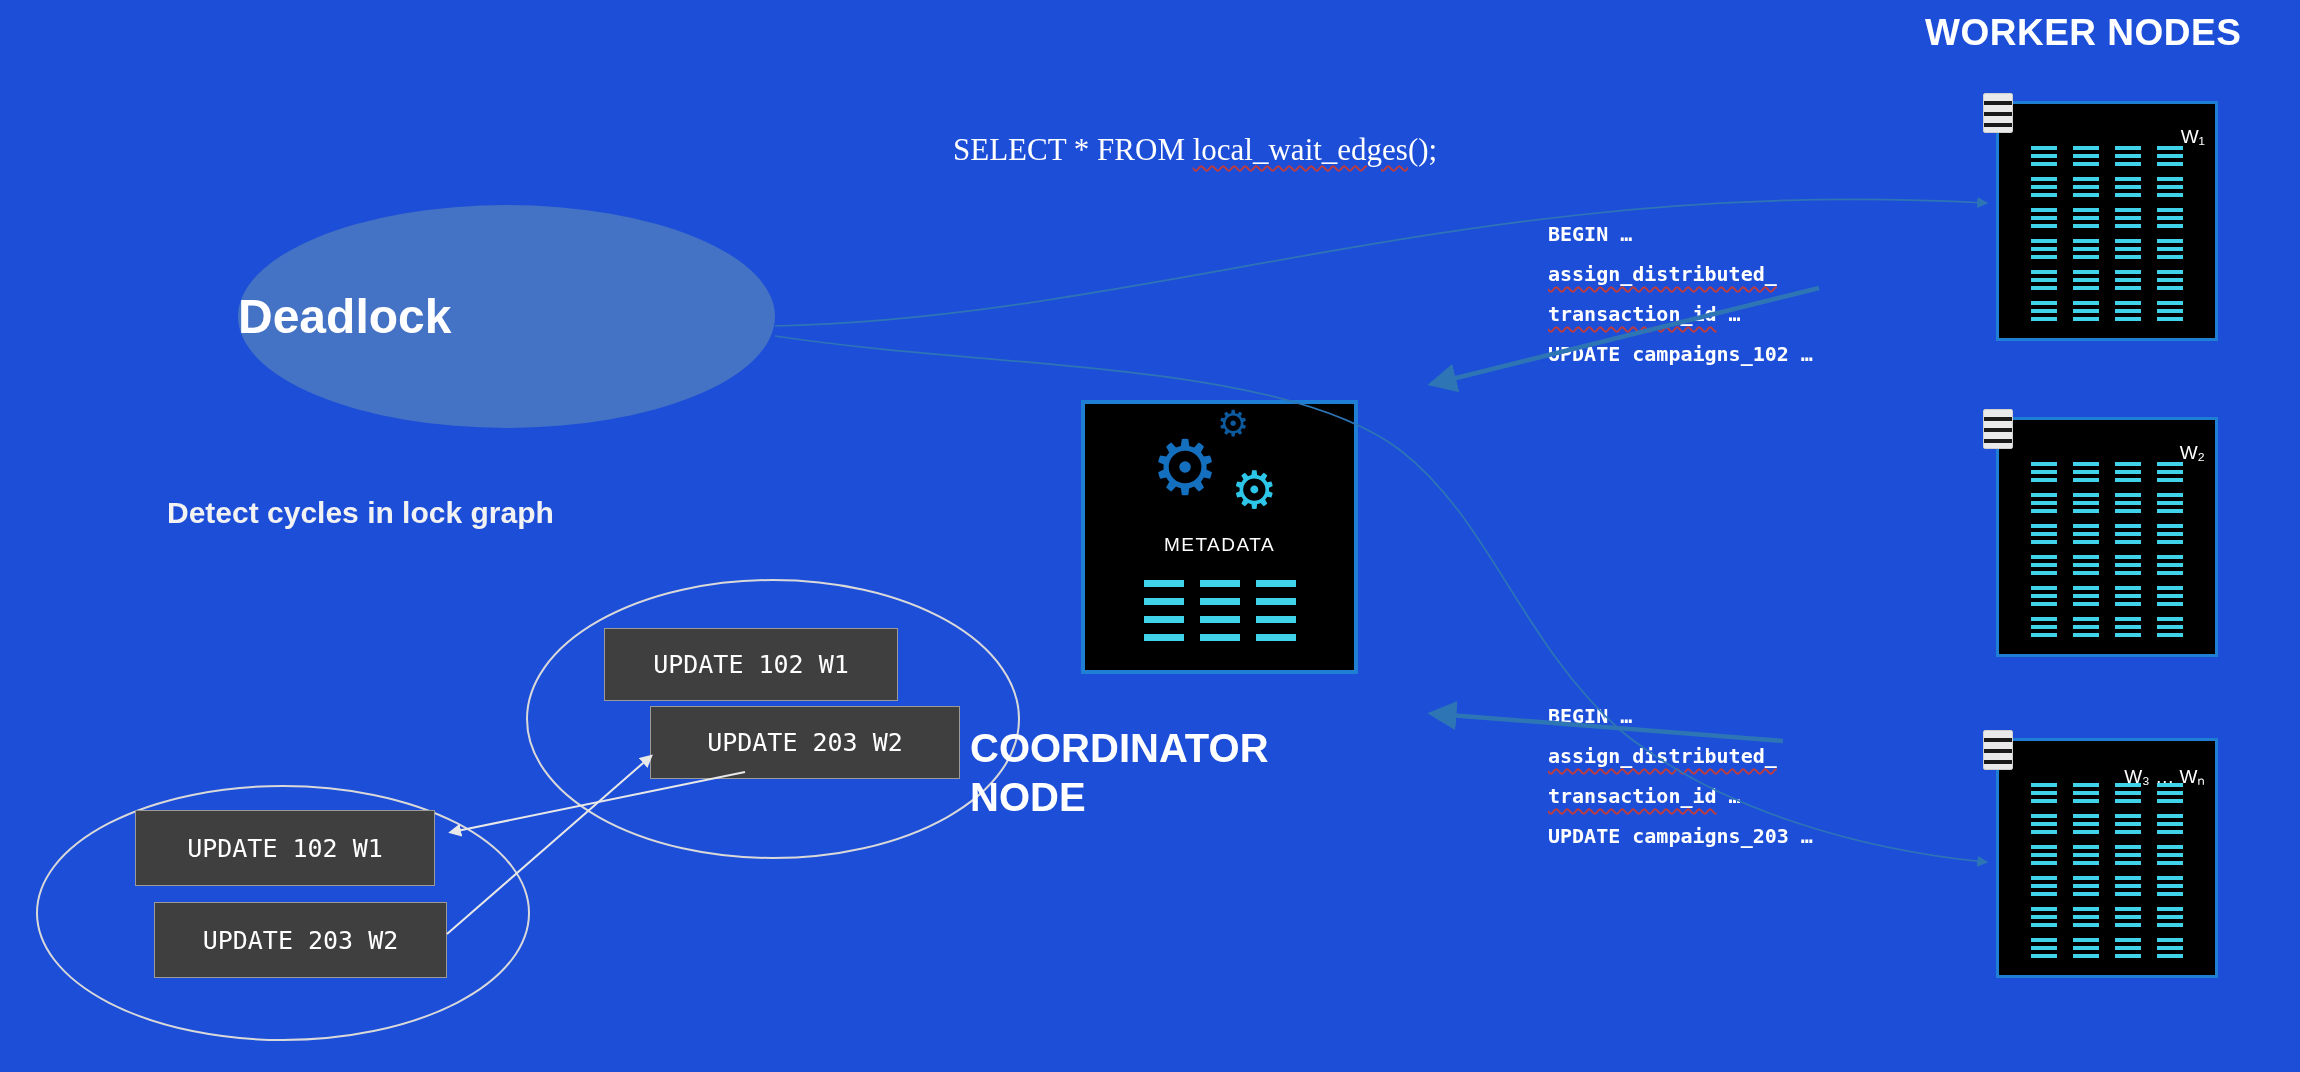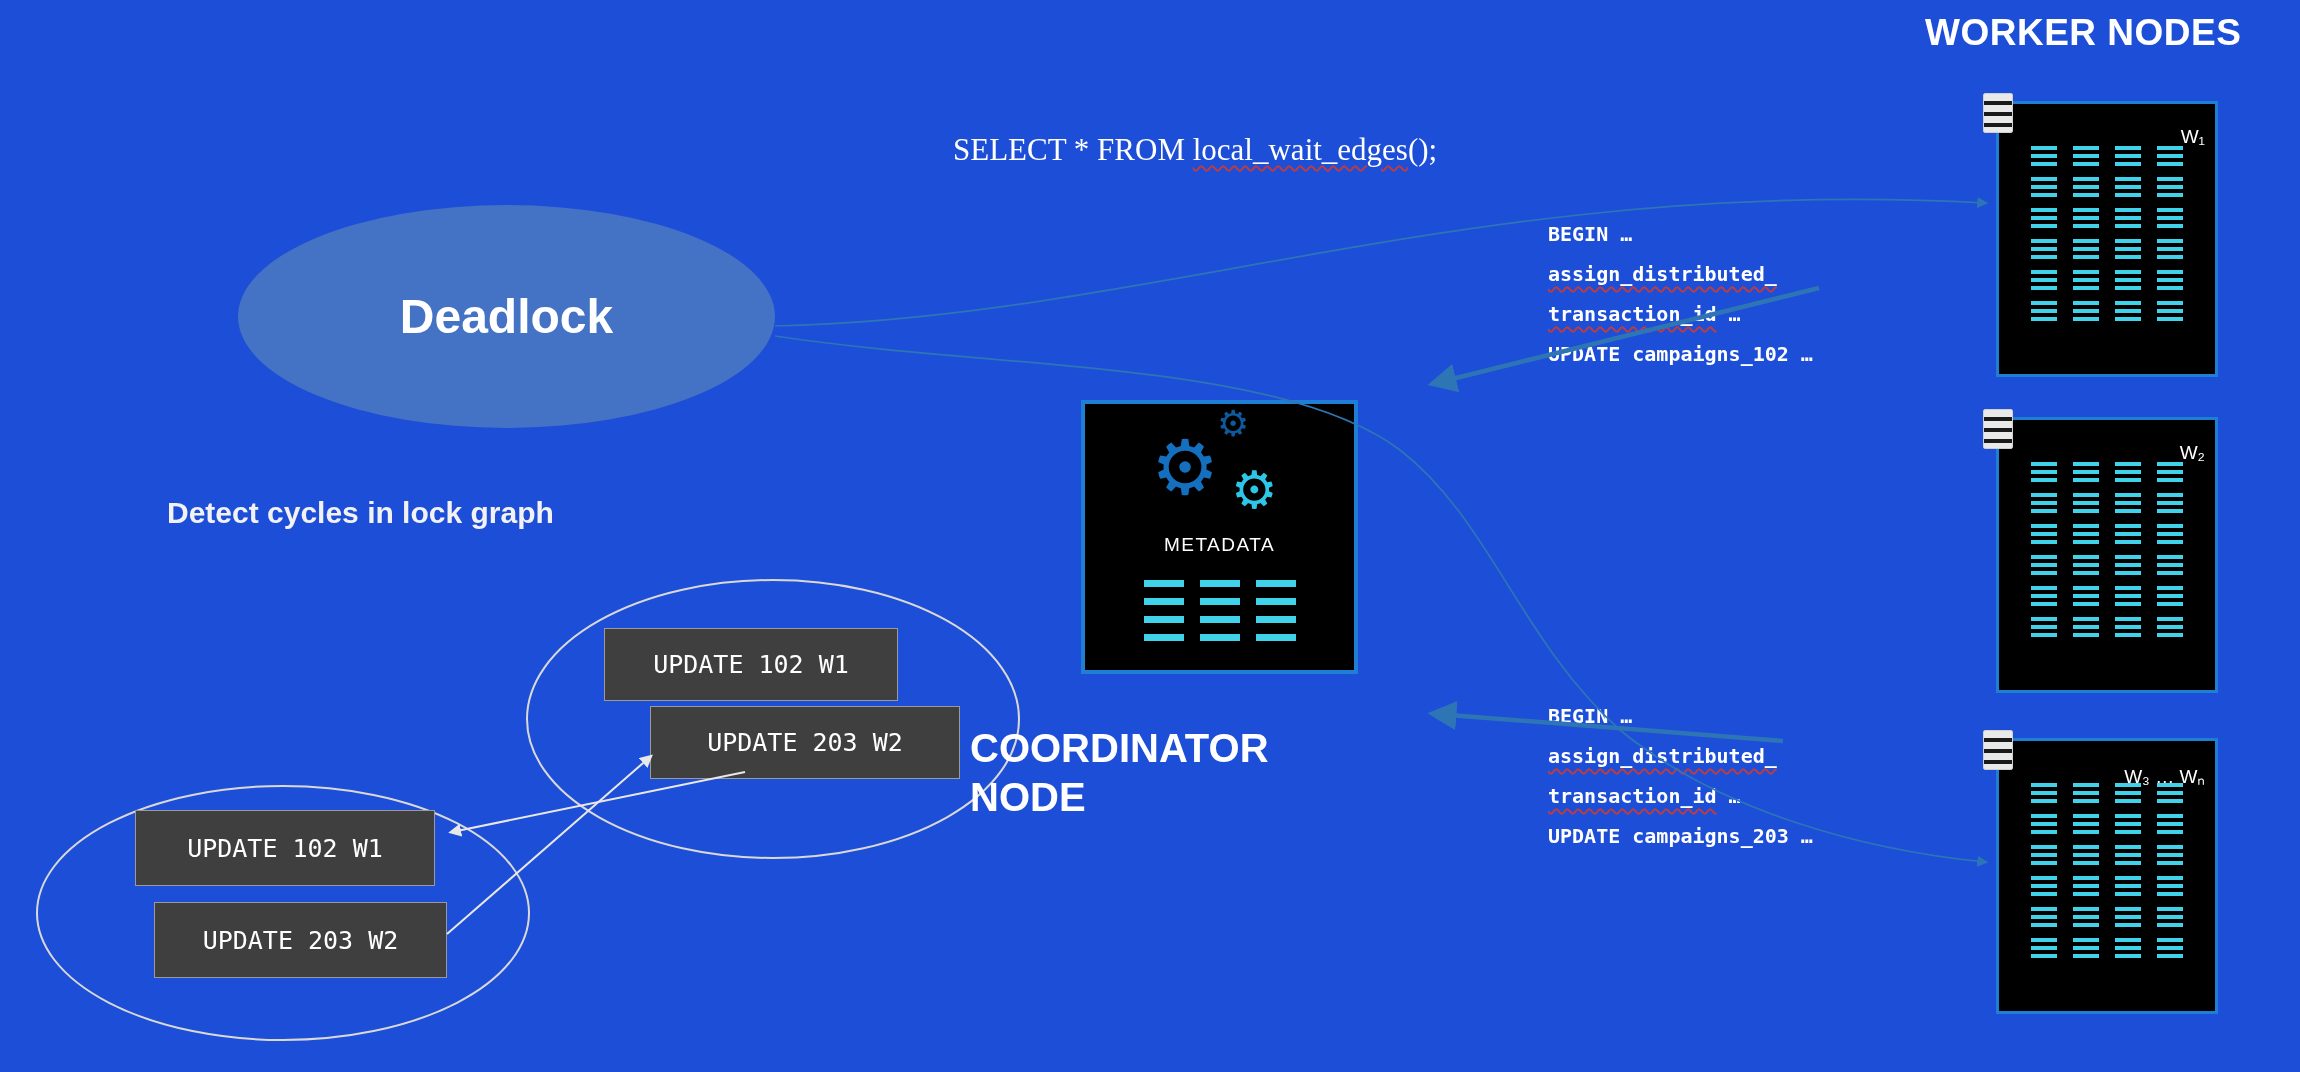--- a/index.html
+++ b/index.html
@@ -20,21 +20,21 @@
   .worker-title{position:absolute;left:1925px;top:12px;font-size:37px;font-weight:700;
                 letter-spacing:.5px;z-index:10;white-space:nowrap}
 
   .sql-line{position:absolute;left:953px;top:132px;font-family:Liberation Serif, serif;
             font-size:31px;z-index:10;white-space:nowrap}
   .squiggle{text-decoration-line:underline;text-decoration-style:wavy;
             text-decoration-color:#c23b3b;text-decoration-thickness:2px;text-underline-offset:5px}
 
   .deadlock-ellipse{position:absolute;left:238px;top:205px;width:537px;height:223px;
                     background:var(--ellipse-fill);border-radius:50%;display:flex;
-                    flex-direction:row;align-items:center;justify-content:center;
+                    flex-direction:row;align-items:center;justify-content:space-between;
                     font-size:48px;font-weight:700;line-height:57px;z-index:5;text-align:center}
 
   .caption{position:absolute;left:167px;top:496px;font-size:30px;font-weight:700;
            color:#f2f2f2;z-index:5;white-space:nowrap}
 
   .lock-box{position:absolute;background:var(--box-gray);border:1px solid #9a9a9a;
             display:flex;align-items:center;justify-content:center;
             font-family:"DejaVu Sans Mono",monospace;font-size:25px;color:#fff;
             z-index:10;white-space:nowrap}
 
@@ -43,21 +43,21 @@
   .gear{position:absolute;line-height:1;z-index:11}
   .g1{left:66px;top:26px;font-size:76px;color:#1470BE}
   .g2{left:146px;top:60px;font-size:52px;color:#2EC6E8}
   .g3{left:132px;top:2px;font-size:36px;color:#0d5a9e}
   .metadata-label{position:absolute;left:0;right:0;top:130px;text-align:center;
                   font-size:19px;font-weight:400;letter-spacing:1.5px}
   .metadata-grid{position:absolute;left:50%;transform:translateX(-50%);top:176px;
                  display:grid;grid-template-columns:repeat(3,40px);gap:11px 16px}
   .mdash{display:block;height:7px;background:var(--cyan)}
 
-  .worker-box{position:absolute;left:1996px;width:222px;height:276px;
+  .worker-box{position:absolute;left:1996px;width:222px;height:240px;
               border:3px solid var(--bright-blue);background:#000;z-index:10}
   .worker-label{position:absolute;right:10px;top:22px;font-size:19px;color:#fff;white-space:nowrap}
   .table-grid{position:absolute;left:32px;top:42px;display:grid;
               grid-template-columns:repeat(4,26px);gap:10px 16px}
   .tcell{display:block;height:21px;
          background:repeating-linear-gradient(to bottom,var(--cyan) 0 4px,rgba(0,0,0,0) 4px 8px)}
   .server-icon{position:absolute;left:-16px;top:-11px;width:30px;height:40px;
                background:repeating-linear-gradient(to bottom,#e9e9e9 0 7px,#1a1a1a 7px 11px);
                border:1px solid #cfcfcf;border-radius:2px;z-index:12}
 

